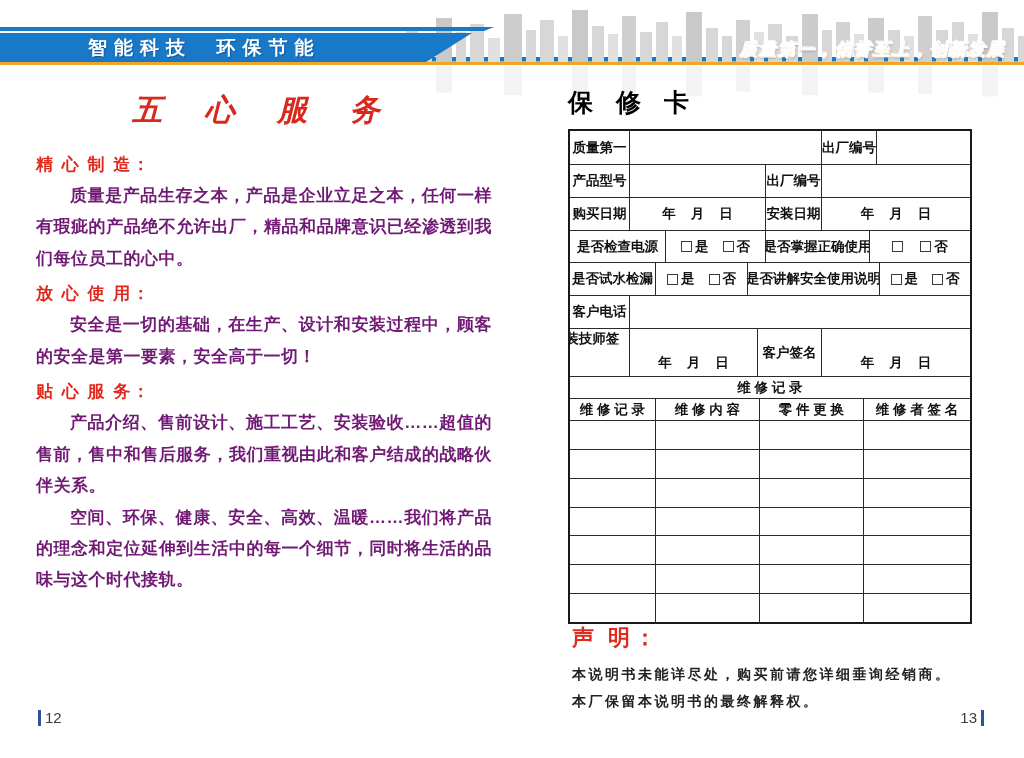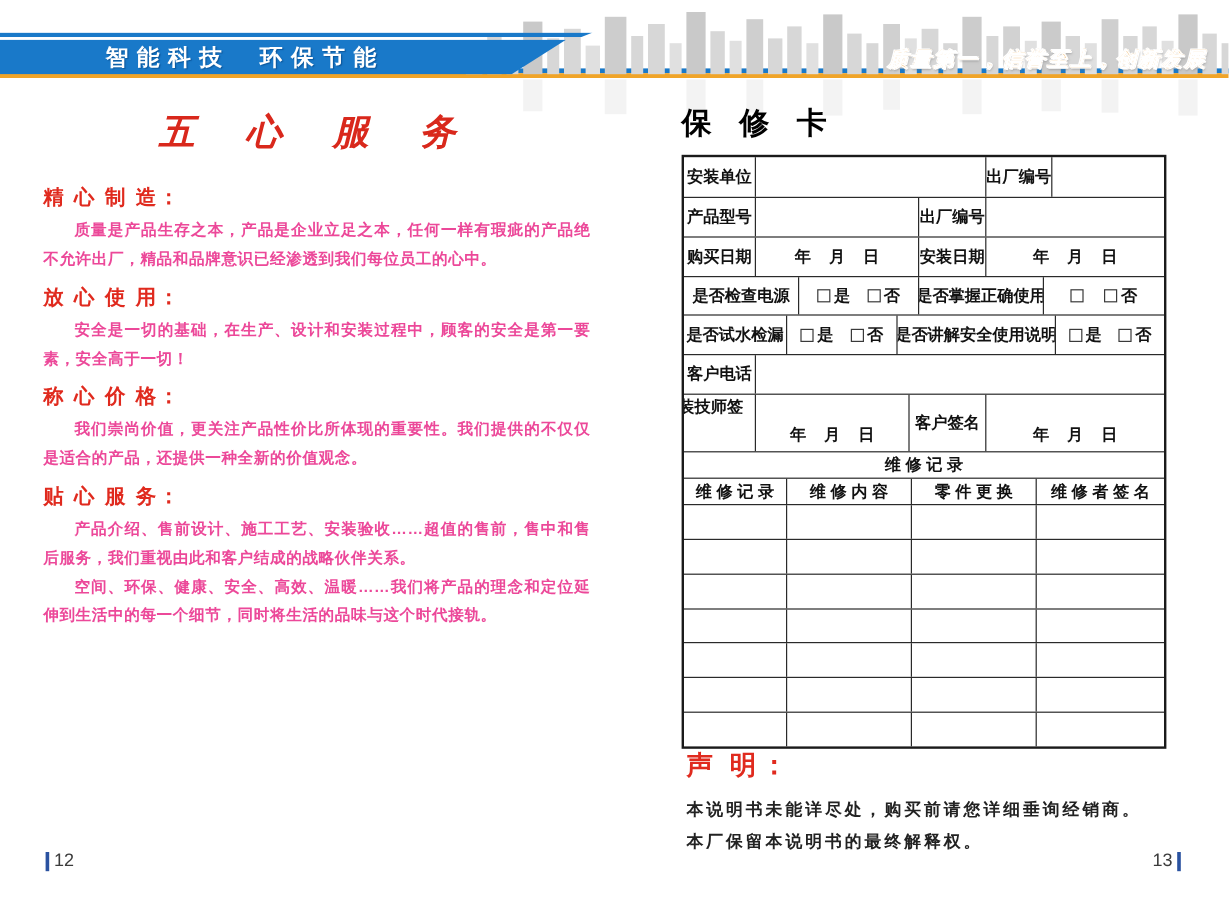--- a/index.html
+++ b/index.html
@@ -44,21 +44,21 @@
   .left-page { position:absolute; left:36px; top:90px; width:456px; }
   .lp-title {
     text-align:center; color:#D9281C; font-size:30px; font-weight:bold; font-style:italic;
     font-family:"DejaVu Serif", serif; letter-spacing:16px; margin-bottom:22px; white-space:pre;
   }
   .sec-heading {
     color:#E02A1E; font-weight:bold; font-size:17px; letter-spacing:2px;
     margin:8px 0 4px 0; white-space:pre;
   }
   .sec-body {
-    font-size:13px; font-weight:bold; color:#ec4899; line-height:1.85;
+    font-size:17px; font-weight:bold; color:#701a75; line-height:1.85;
     text-indent:2em; text-align:justify; letter-spacing:.5px;
   }
 
   
   .pageno { position:absolute; bottom:32px; display:flex; align-items:center; gap:4px;
             font-size:15px; color:#3c3c3c; }
   .pageno-left  { left:38px; }
   .pageno-right { right:40px; }
   .pageno-bar { width:3px; height:16px; background:#2A52A0; }
 
@@ -173,45 +173,41 @@
 
     <div>
       <div class="sec-heading">精 心 制 造：</div>
       <div class="sec-body">质量是产品生存之本，产品是企业立足之本，任何一样有瑕疵的产品绝不允许出厂，精品和品牌意识已经渗透到我们每位员工的心中。</div>
     </div>
     <div>
       <div class="sec-heading">放 心 使 用：</div>
       <div class="sec-body">安全是一切的基础，在生产、设计和安装过程中，顾客的安全是第一要素，安全高于一切！</div>
     </div>
     <div>
-      <div class="sec-heading">称 心 价 格：</div>
-      <div class="sec-body">我们崇尚价值，更关注产品性价比所体现的重要性。我们提供的不仅仅是适合的产品，还提供一种全新的价值观念。</div>
-    </div>
-    <div>
       <div class="sec-heading">贴 心 服 务：</div>
       <div class="sec-body">产品介绍、售前设计、施工工艺、安装验收……超值的售前，售中和售后服务，我们重视由此和客户结成的战略伙伴关系。</div>
     </div>
     <div>
       <div class="sec-body">空间、环保、健康、安全、高效、温暖……我们将产品的理念和定位延伸到生活中的每一个细节，同时将生活的品味与这个时代接轨。</div>
     </div>
 
   </div>
 
   <div class="pageno pageno-left">
     <span class="pageno-bar"></span>
     <span>12</span>
   </div>
 
   <div class="right-page">
     <div class="rp-title">保 修 卡</div>
 
     <div class="wtable">
 
       <div class="wrow r1">
-        <div class="wcell" style="width:15%">安装单位</div>
+        <div class="wcell" style="width:15%">质量第一</div>
         <div class="wcell blank" style="width:48%"></div>
         <div class="wcell" style="width:13.7%">出厂编号</div>
         <div class="wcell blank" style="width:23.3%"></div>
       </div>
 
       <div class="wrow r2">
         <div class="wcell" style="width:15%">产品型号</div>
         <div class="wcell blank" style="width:34%"></div>
         <div class="wcell" style="width:14%">出厂编号</div>
         <div class="wcell blank" style="width:37%"></div>

